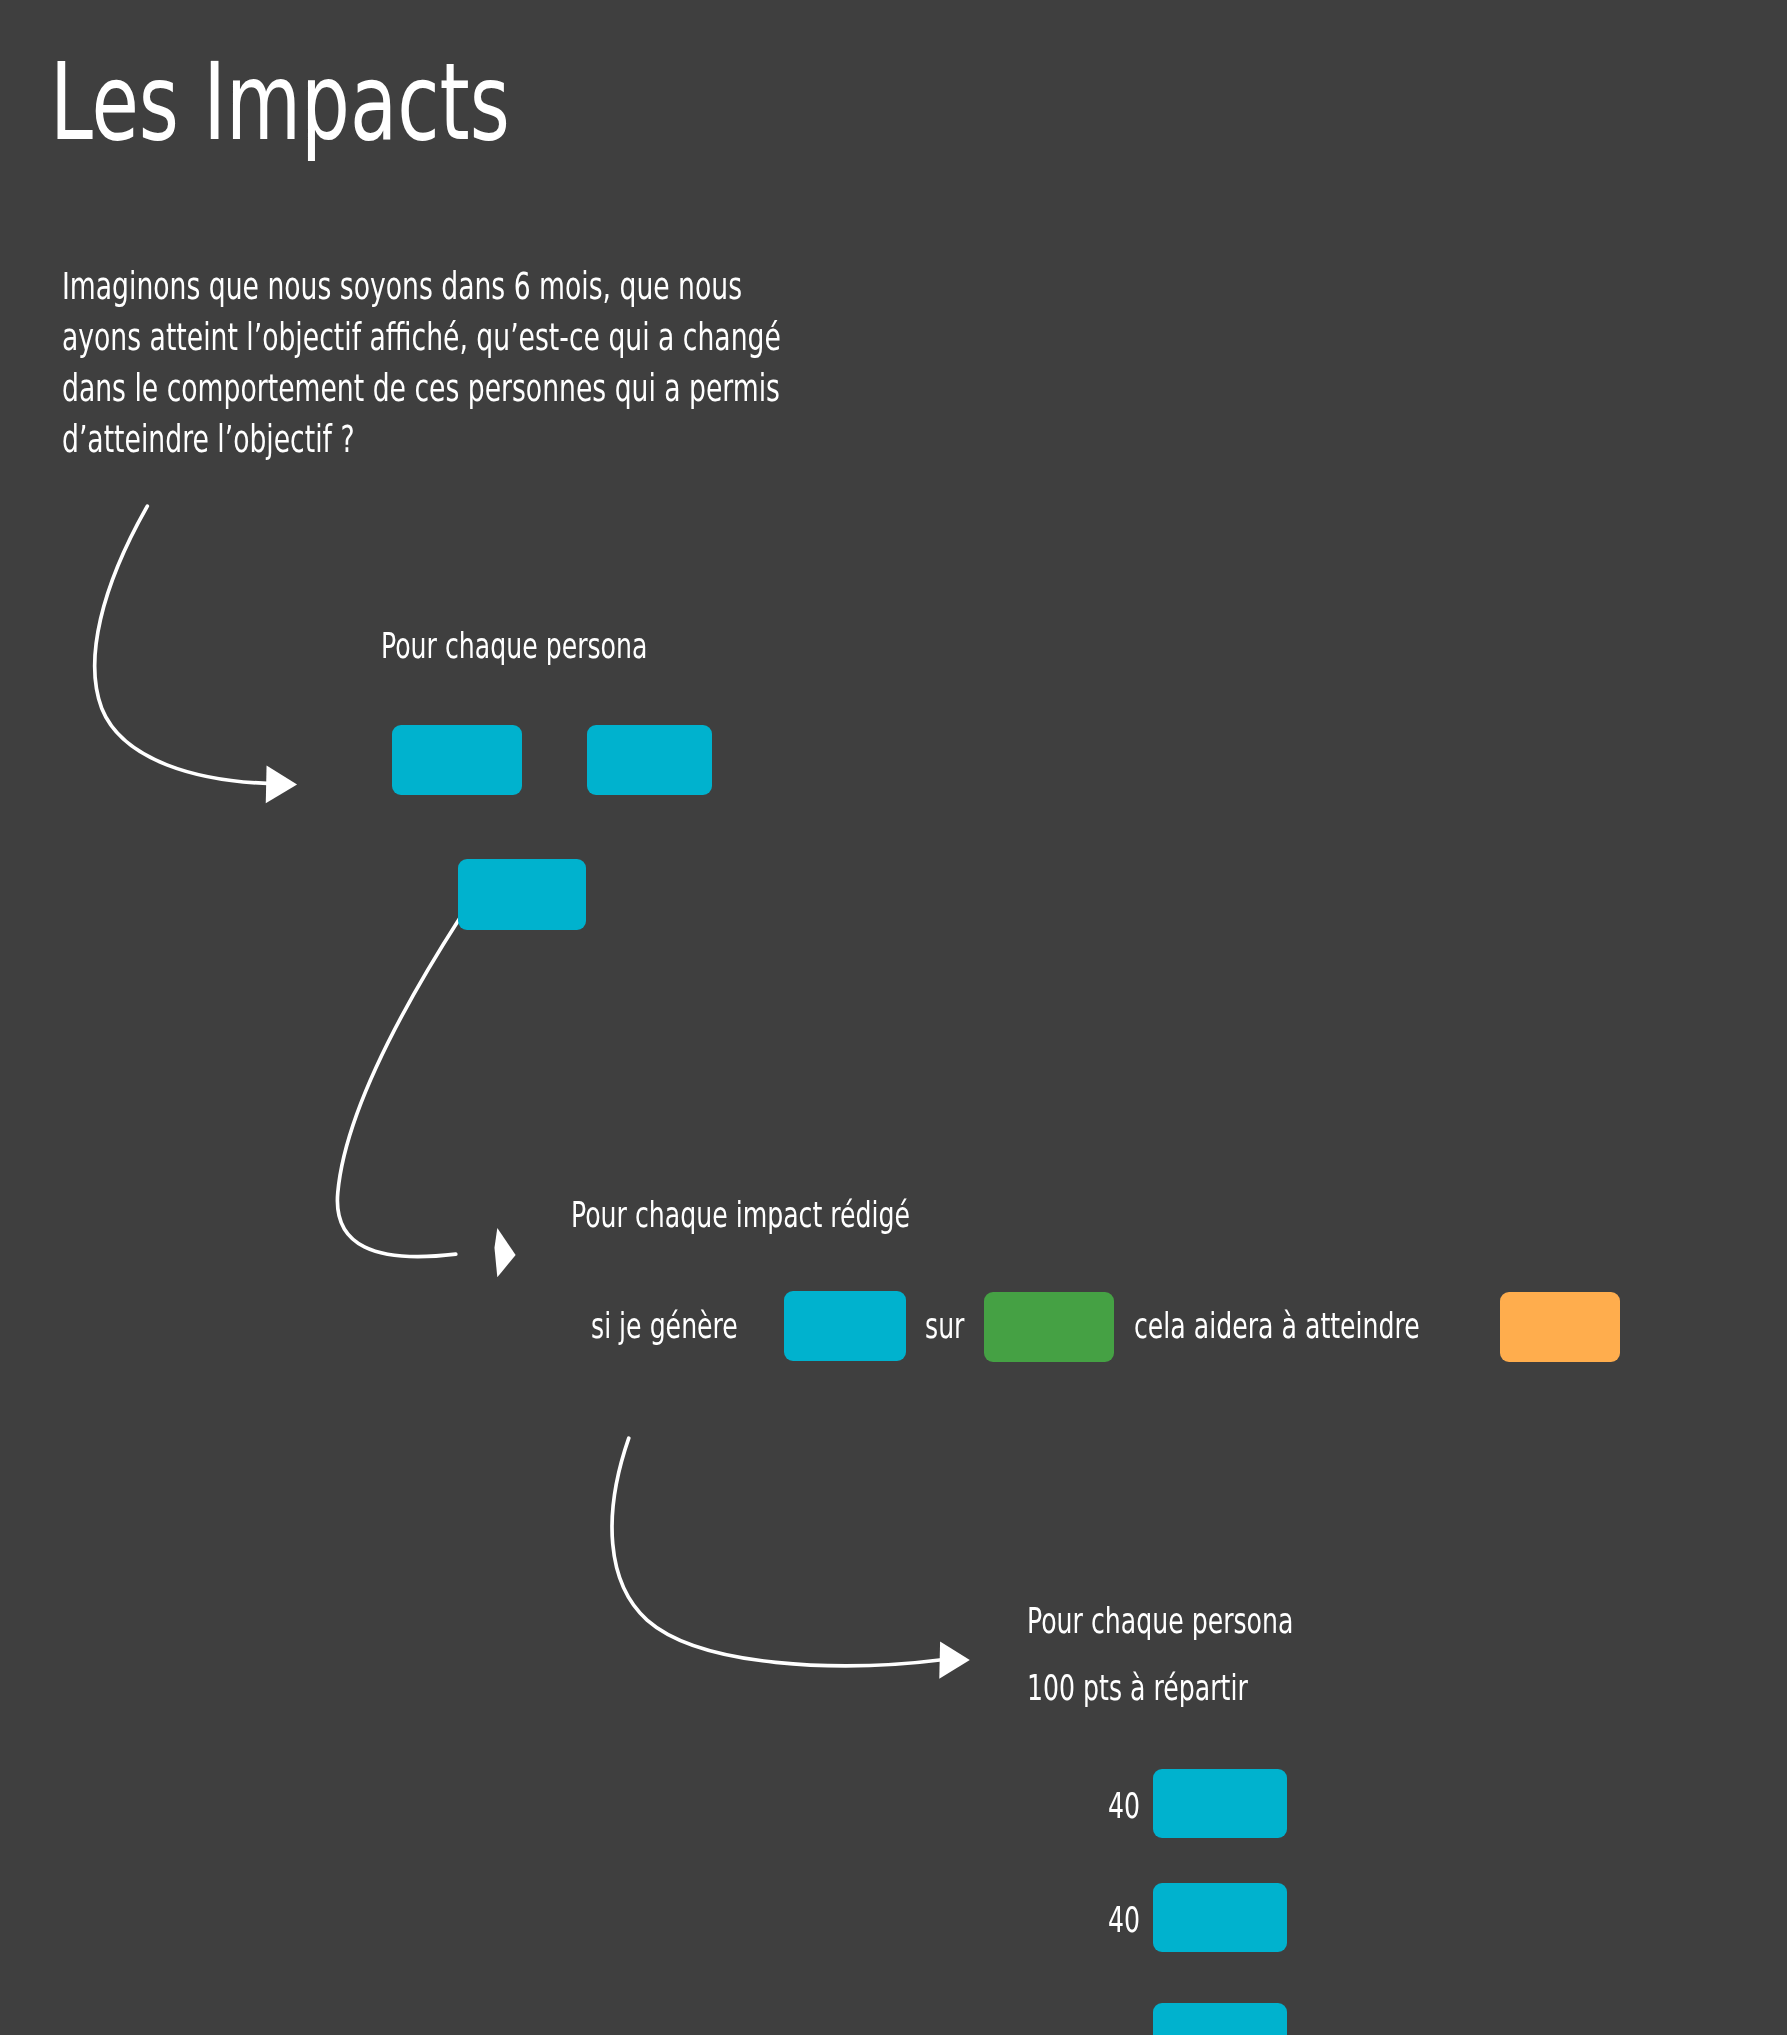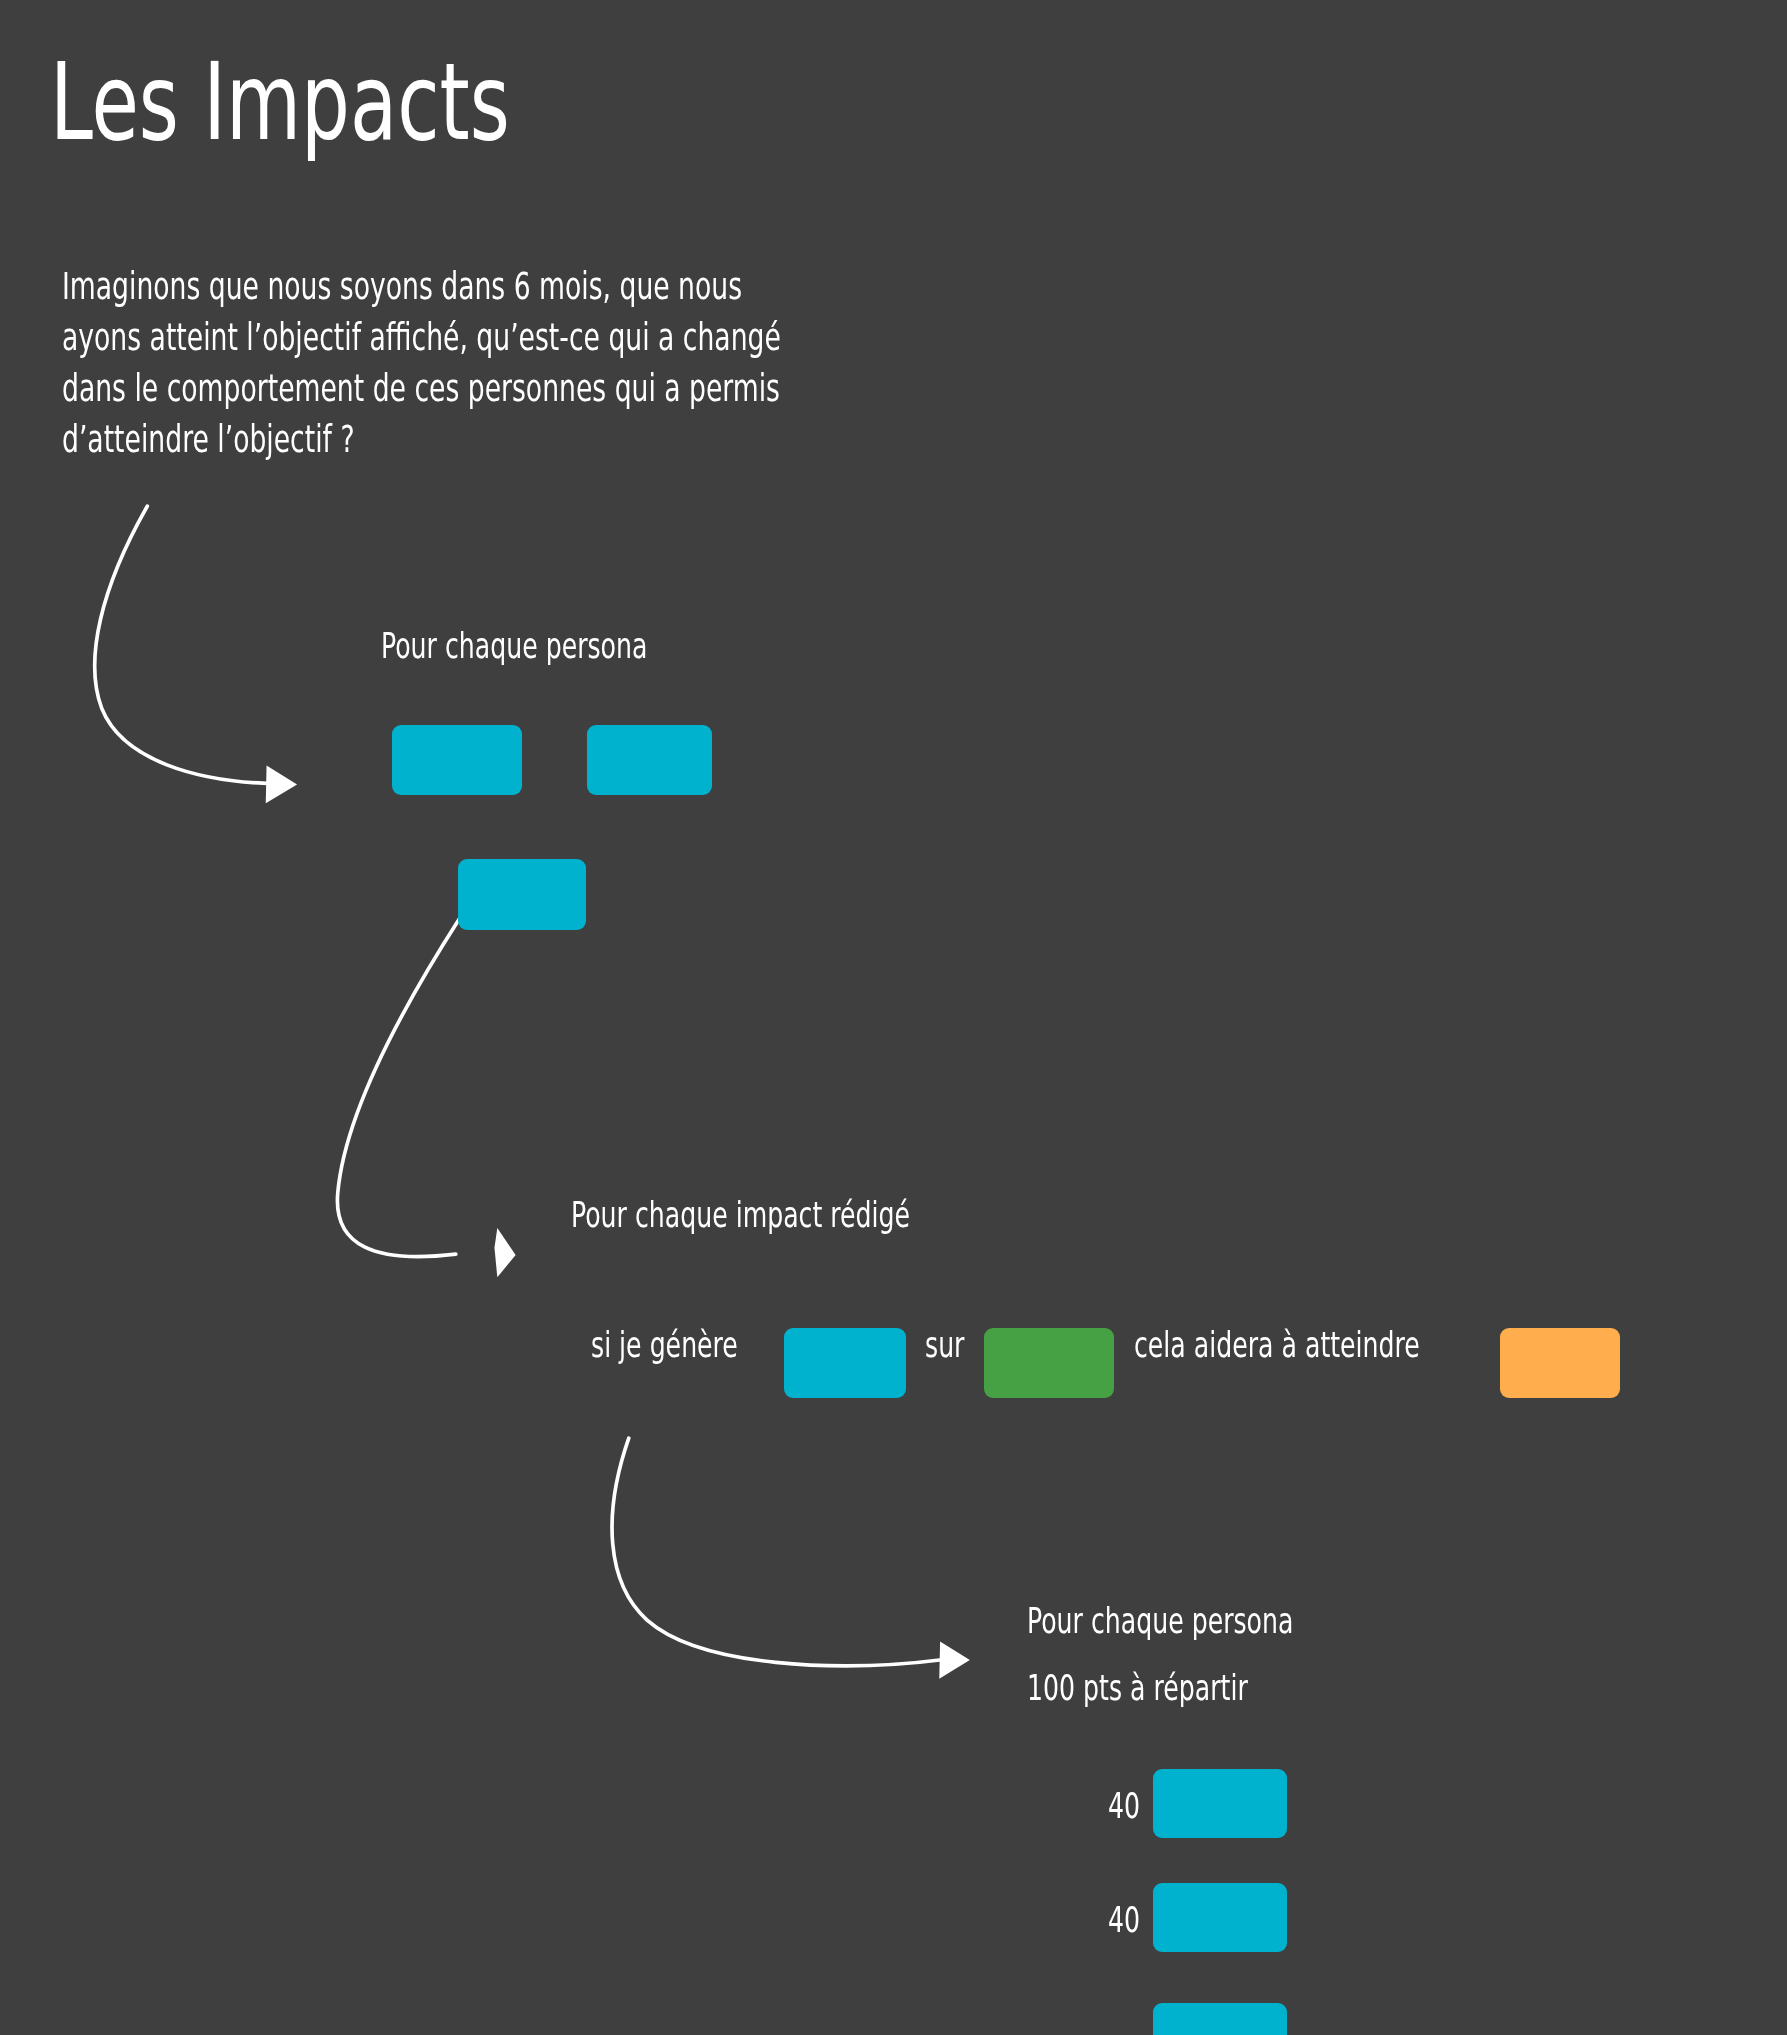--- a/index.html
+++ b/index.html
@@ -104,21 +104,21 @@
   </svg>
 
   <div class="heading" style="left:381px; top:629px;">Pour chaque persona</div>
 
   <div class="box blue" style="left:392px; top:725px; width:130px; height:70px;"></div>
   <div class="box blue" style="left:587px; top:725px; width:125px; height:70px;"></div>
   <div class="box blue" style="left:458px; top:859px; width:128px; height:71px;"></div>
 
   <div class="heading" style="left:571px; top:1198px;">Pour chaque impact rédigé</div>
 
-  <div style="position:absolute; left:591px; top:1328px; height:53px; display:flex; ">
+  <div style="position:absolute; left:591px; top:1300px; height:53px; display:flex; align-items:center;">
     <span class="inline-label">si je génère</span>
     <span class="box blue" style="position:relative; display:inline-block; margin-left:9px; width:122px; height:70px; top:-0.4px;"></span>
     <span class="inline-label" style="margin-left:19.5px;">sur</span>
     <span class="box green" style="position:relative; display:inline-block; margin-left:9.8px; width:130px; height:70px;"></span>
     <span class="inline-label" style="margin-left:19.5px;">cela aidera à atteindre</span>
     <span class="box orange" style="position:relative; display:inline-block; margin-left:9px; width:120px; height:70px;"></span>
   </div>
 
   <div class="heading" style="left:1027px; top:1604px;">Pour chaque persona</div>
   <div class="heading" style="left:1027px; top:1671px;">100 pts à répartir</div>

